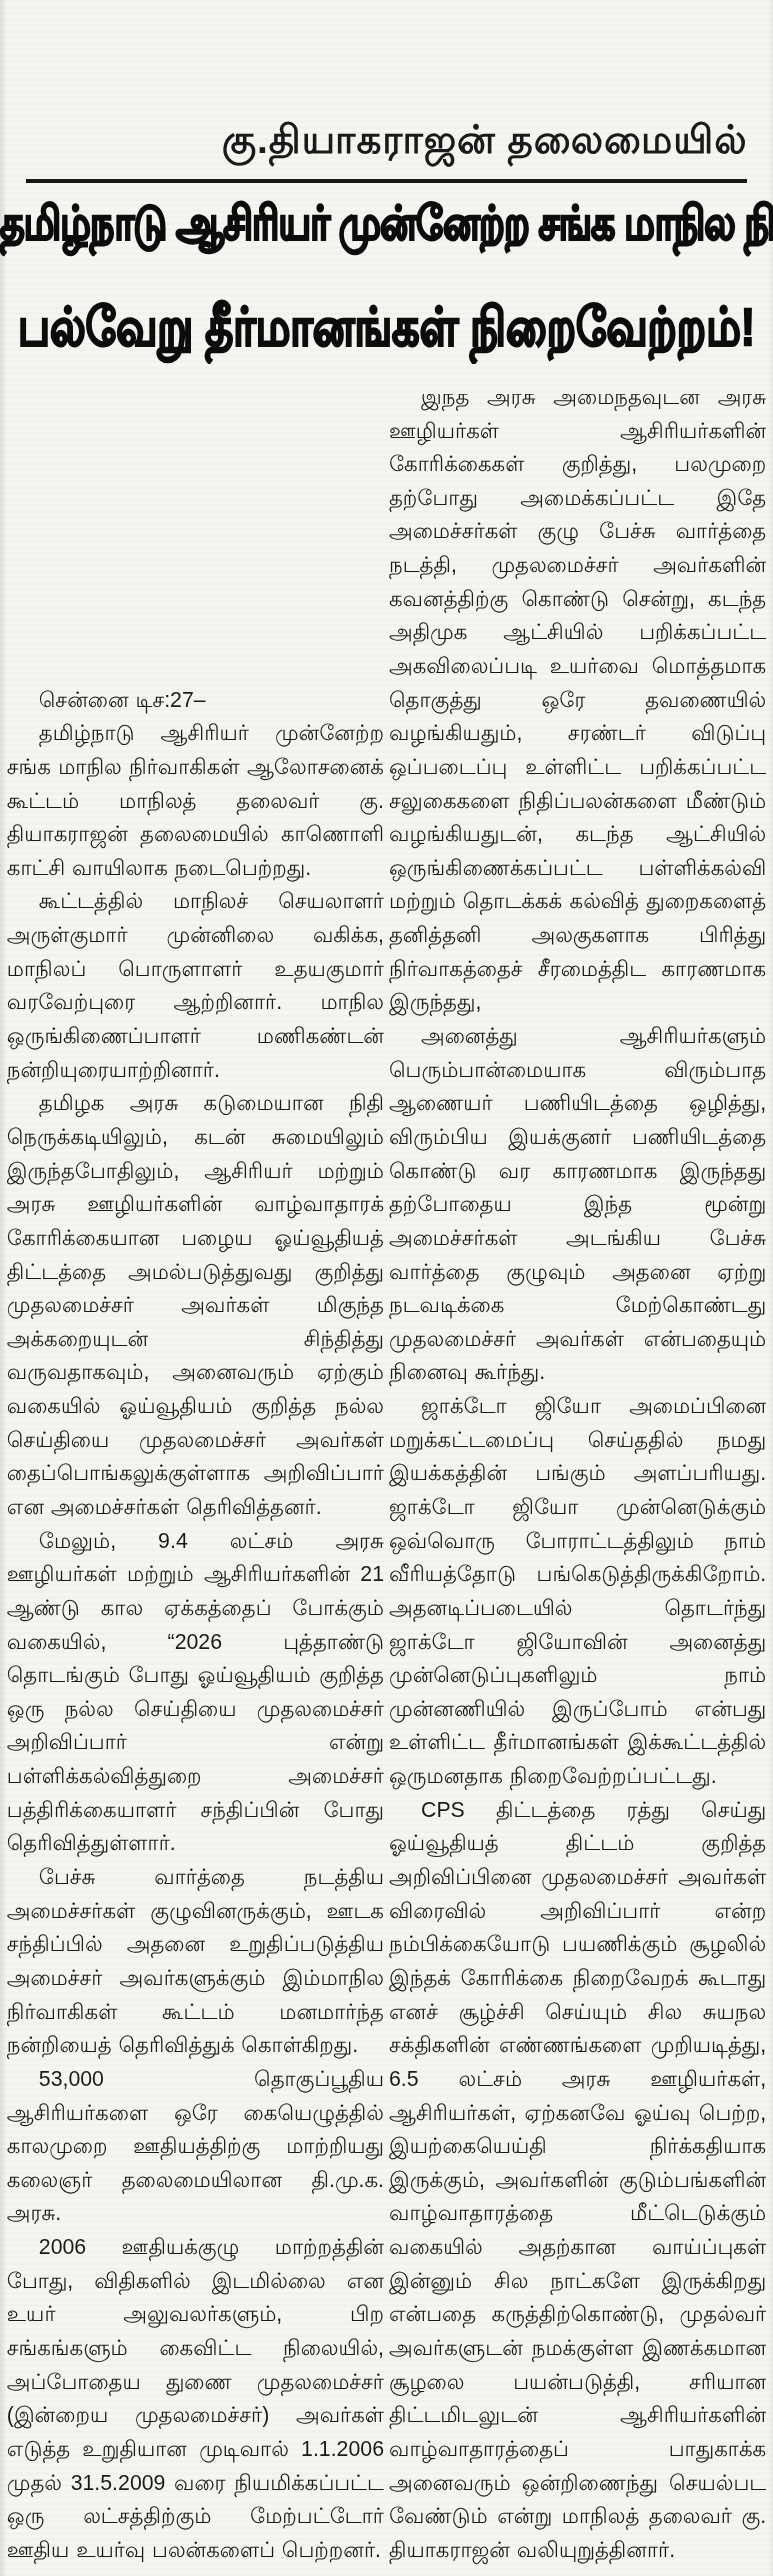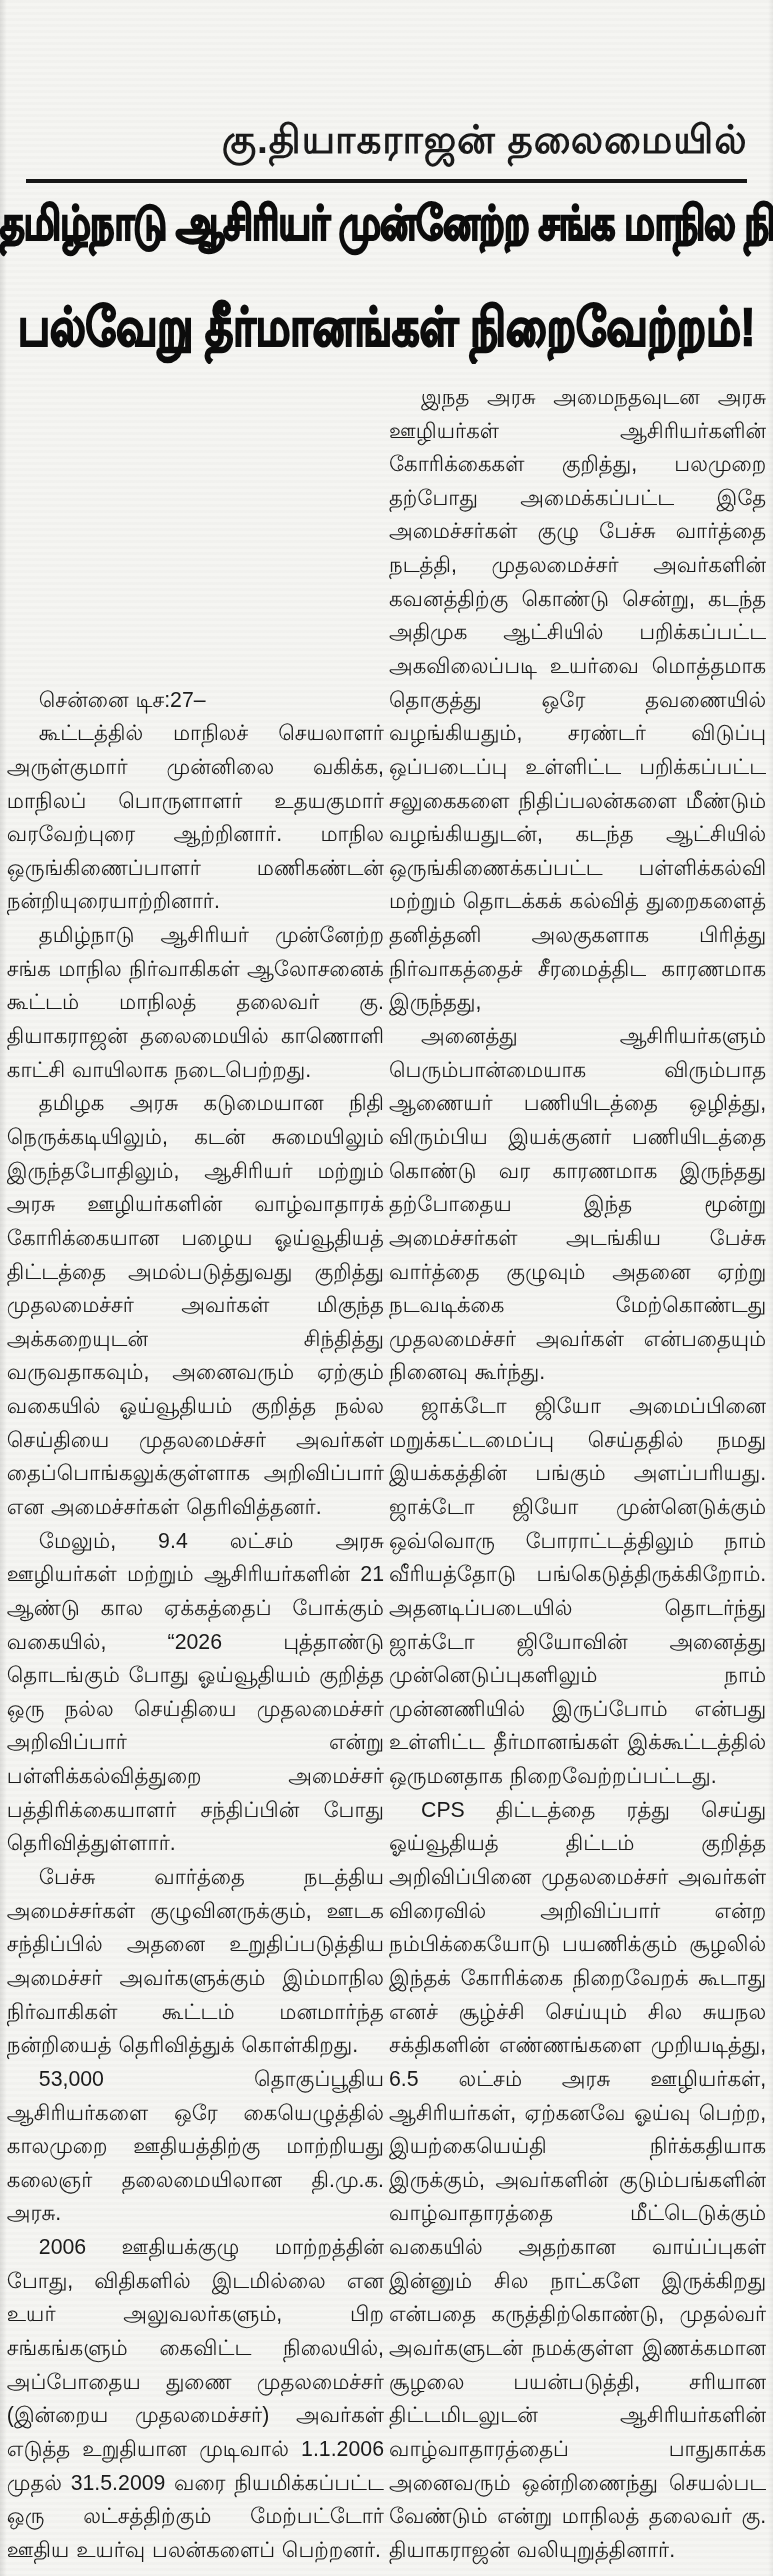--- a/index.html
+++ b/index.html
@@ -80,22 +80,22 @@
   <div class="kicker">கு.தியாகராஜன் தலைமையில்</div>
 
   <div class="banner banner1">தமிழ்நாடு ஆசிரியர் முன்னேற்ற சங்க மாநில நிர்வாகிகள் கூட்டம்!</div>
 
   <div class="banner banner2">பல்வேறு தீர்மானங்கள் நிறைவேற்றம்!</div>
 
   <div class="body-cols">
 
     <div class="col">
       <p class="dateline">சென்னை டிச:27–</p>
+      <p>தமிழ்நாடு ஆசிரியர் முன்னேற்ற சங்க மாநில நிர்வாகிகள் ஆலோசனைக் கூட்டம் மாநிலத் தலைவர் கு. தியாகராஜன் தலைமையில் காணொளி காட்சி வாயிலாக நடைபெற்றது.</p>
       <p>கூட்டத்தில் மாநிலச் செயலாளர் அருள்குமார் முன்னிலை வகிக்க, மாநிலப் பொருளாளர் உதயகுமார் வரவேற்புரை ஆற்றினார். மாநில ஒருங்கிணைப்பாளர் மணிகண்டன் நன்றியுரையாற்றினார்.</p>
-      <p>தமிழ்நாடு ஆசிரியர் முன்னேற்ற சங்க மாநில நிர்வாகிகள் ஆலோசனைக் கூட்டம் மாநிலத் தலைவர் கு. தியாகராஜன் தலைமையில் காணொளி காட்சி வாயிலாக நடைபெற்றது.</p>
       <p>தமிழக அரசு கடுமையான நிதி நெருக்கடியிலும், கடன் சுமையிலும் இருந்தபோதிலும், ஆசிரியர் மற்றும் அரசு ஊழியர்களின் வாழ்வாதாரக் கோரிக்கையான பழைய ஓய்வூதியத் திட்டத்தை அமல்படுத்துவது குறித்து முதலமைச்சர் அவர்கள் மிகுந்த அக்கறையுடன் சிந்தித்து வருவதாகவும், அனைவரும் ஏற்கும் வகையில் ஓய்வூதியம் குறித்த நல்ல செய்தியை முதலமைச்சர் அவர்கள் தைப்பொங்கலுக்குள்ளாக அறிவிப்பார் என அமைச்சர்கள் தெரிவித்தனர்.</p>
       <p>மேலும், 9.4 லட்சம் அரசு ஊழியர்கள் மற்றும் ஆசிரியர்களின் 21 ஆண்டு கால ஏக்கத்தைப் போக்கும் வகையில், “2026 புத்தாண்டு தொடங்கும் போது ஓய்வூதியம் குறித்த ஒரு நல்ல செய்தியை முதலமைச்சர் அறிவிப்பார் என்று பள்ளிக்கல்வித்துறை அமைச்சர் பத்திரிக்கையாளர் சந்திப்பின் போது தெரிவித்துள்ளார்.</p>
       <p>பேச்சு வார்த்தை நடத்திய அமைச்சர்கள் குழுவினருக்கும், ஊடக சந்திப்பில் அதனை உறுதிப்படுத்திய அமைச்சர் அவர்களுக்கும் இம்மாநில நிர்வாகிகள் கூட்டம் மனமார்ந்த நன்றியைத் தெரிவித்துக் கொள்கிறது.</p>
       <p>53,000 தொகுப்பூதிய ஆசிரியர்களை ஒரே கையெழுத்தில் காலமுறை ஊதியத்திற்கு மாற்றியது கலைஞர் தலைமையிலான தி.மு.க. அரசு.</p>
       <p>2006 ஊதியக்குழு மாற்றத்தின் போது, விதிகளில் இடமில்லை என உயர் அலுவலர்களும், பிற சங்கங்களும் கைவிட்ட நிலையில், அப்போதைய துணை முதலமைச்சர் (இன்றைய முதலமைச்சர்) அவர்கள் எடுத்த உறுதியான முடிவால் 1.1.2006 முதல் 31.5.2009 வரை நியமிக்கப்பட்ட ஒரு லட்சத்திற்கும் மேற்பட்டோர் ஊதிய உயர்வு பலன்களைப் பெற்றனர்.</p>
 
     </div>
 
     <div class="col">
       <p>இந்த அரசு அமைந்தவுடன் அரசு ஊழியர்கள் ஆசிரியர்களின் கோரிக்கைகள் குறித்து, பலமுறை தற்போது அமைக்கப்பட்ட இதே அமைச்சர்கள் குழு பேச்சு வார்த்தை நடத்தி, முதலமைச்சர் அவர்களின் கவனத்திற்கு கொண்டு சென்று, கடந்த அதிமுக ஆட்சியில் பறிக்கப்பட்ட அகவிலைப்படி உயர்வை மொத்தமாக தொகுத்து ஒரே தவணையில் வழங்கியதும், சரண்டர் விடுப்பு ஒப்படைப்பு உள்ளிட்ட பறிக்கப்பட்ட சலுகைகளை நிதிப்பலன்களை மீண்டும் வழங்கியதுடன், கடந்த ஆட்சியில் ஒருங்கிணைக்கப்பட்ட பள்ளிக்கல்வி மற்றும் தொடக்கக் கல்வித் துறைகளைத் தனித்தனி அலகுகளாக பிரித்து நிர்வாகத்தைச் சீரமைத்திட காரணமாக இருந்தது,</p>

